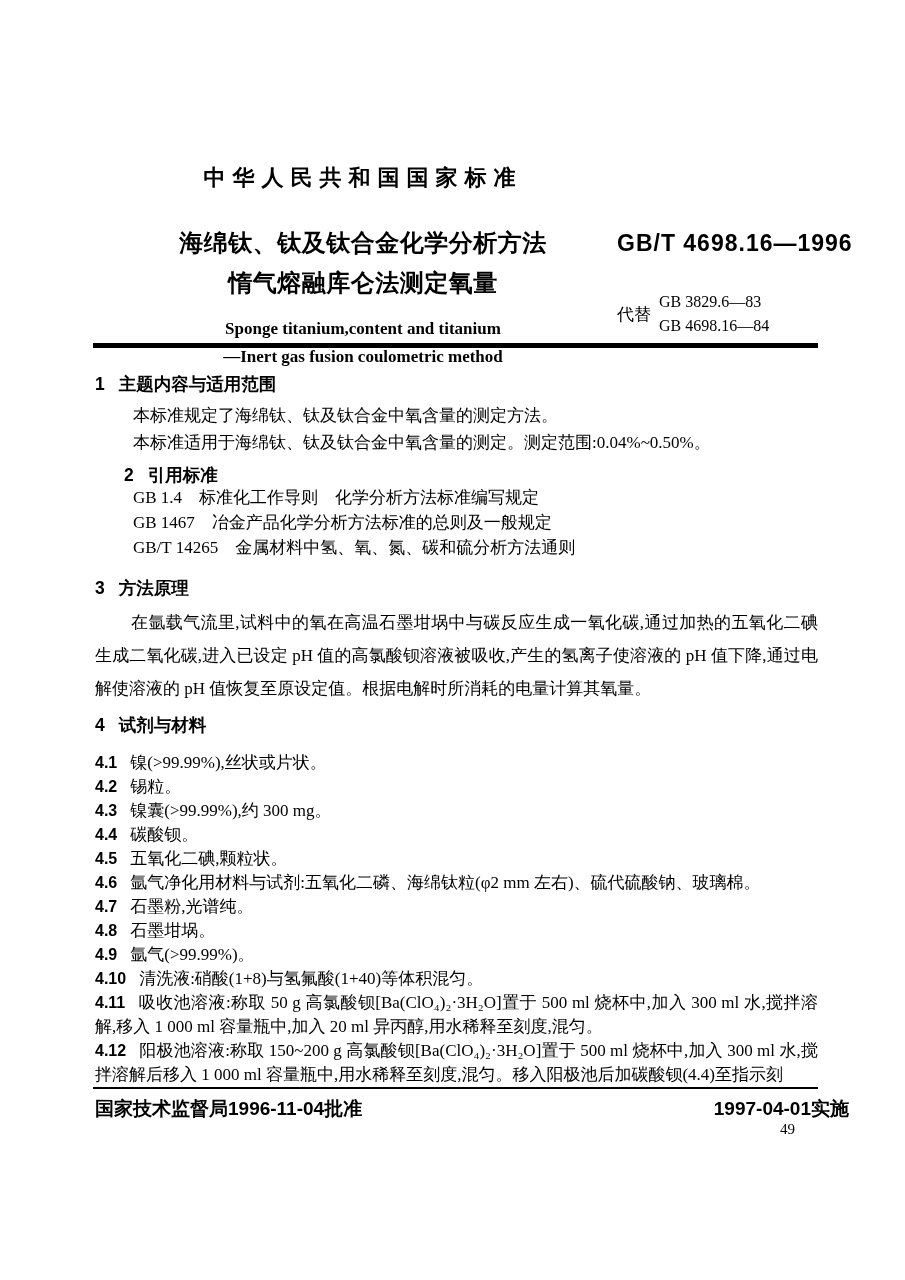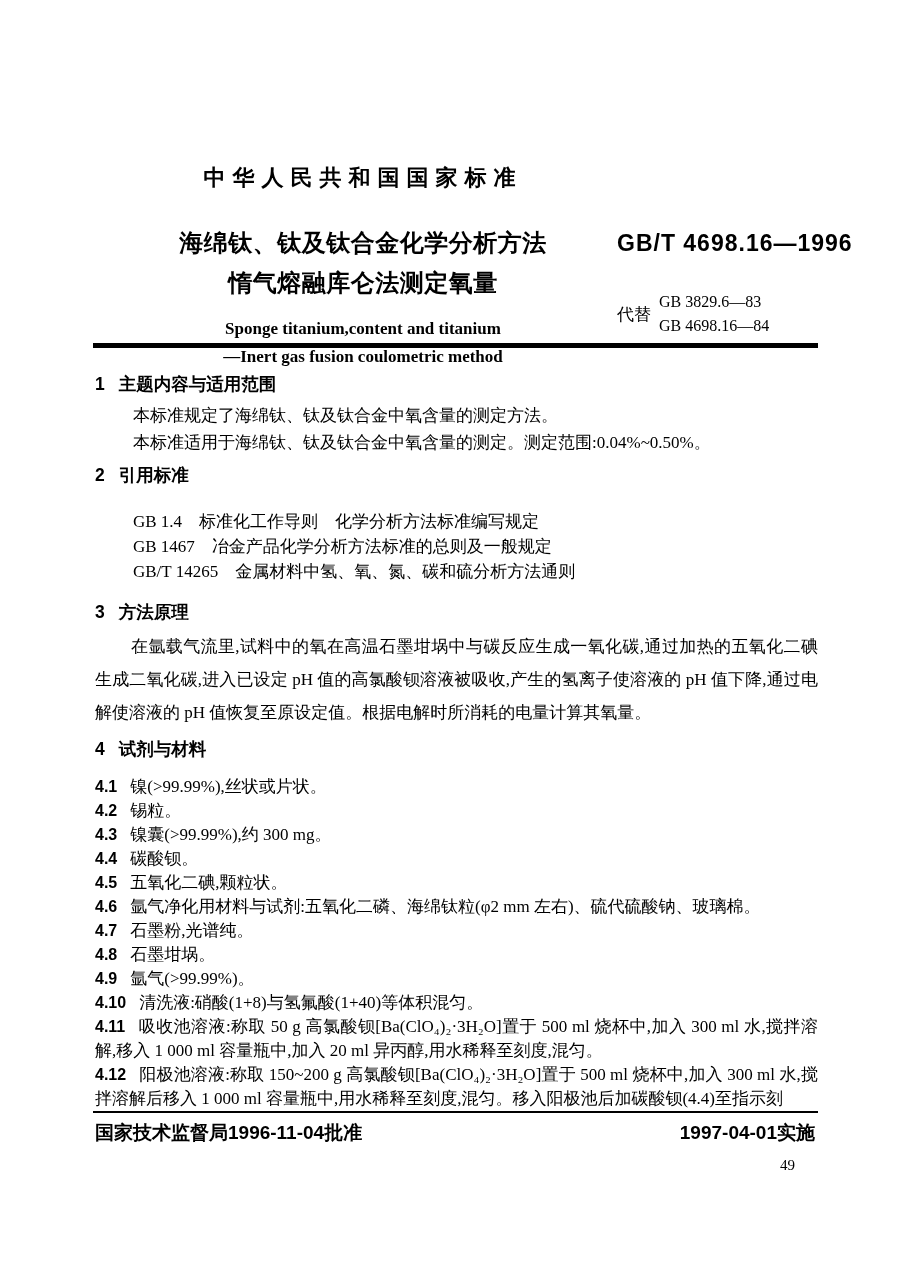--- a/index.html
+++ b/index.html
@@ -37,48 +37,48 @@
   .rule-main { margin-left:93px; margin-right:87px; height:5px; background:#000; }
 
   
   .doc-body { padding-left:95px; padding-right:87px; }
   .sec-h {
     font-family:"Liberation Sans","DejaVu Sans",sans-serif;
     font-weight:bold; font-size:17.5px; line-height:20px;
   }
   .sec-no { margin-right:14px; }
   .h1 { margin-top:26px; }
-  .h2 { margin-top:9px; }
+  .h2 { margin-top:9px;margin-left:29px; }
   .h3 { margin-top:18px; }
   .h4 { margin-top:10px; }
 
   .s1-paras { margin-top:8px; font-size:17px; line-height:27px; }
   .s1-paras p { padding-left:38px; }
-  .ref-list { margin-top:24px; font-size:17px; line-height:25px; }
+  .ref-list { margin-top:0; font-size:17px; line-height:25px; }
   .ref-list p { padding-left:38px; white-space:nowrap; }
   .s3-para {
     margin-top:8px; font-size:17px; line-height:33px;
     text-align:justify; text-indent:36px;
   }
   .items { margin-top:16px; }
   .item { font-size:17px; line-height:24px; text-align:justify; }
   .item-no {
     font-family:"Liberation Sans","DejaVu Sans",sans-serif;
     font-weight:bold; font-size:16px; margin-right:13px;
   }
 
   
   .footer-rule { margin:0 87px 0 93px; height:2px; background:#000; }
   .footer-row {
-    margin-top:8px; padding-left:95px; padding-right:90px;
+    margin-top:8px; padding-left:95px; padding-right:56px;
     display:flex; justify-content:space-between;
     font-family:"Liberation Sans","DejaVu Sans",sans-serif;
     font-weight:bold; font-size:19px; line-height:24px;
   }
-  .page-number { margin-top:12px; padding-right:110px; text-align:right; font-size:15px; }
+  .page-number { margin-top:0; padding-right:110px; text-align:right; font-size:15px; }
 </style>
 </head>
 <body>
 
 <div class="header">
   <div class="hdr-left">
     <div class="std-label">中华人民共和国国家标准</div>
     <div class="title-cn-1">海绵钛、钛及钛合金化学分析方法</div>
     <div class="title-cn-2">惰气熔融库仑法测定氧量</div>
     <div class="en-block">

